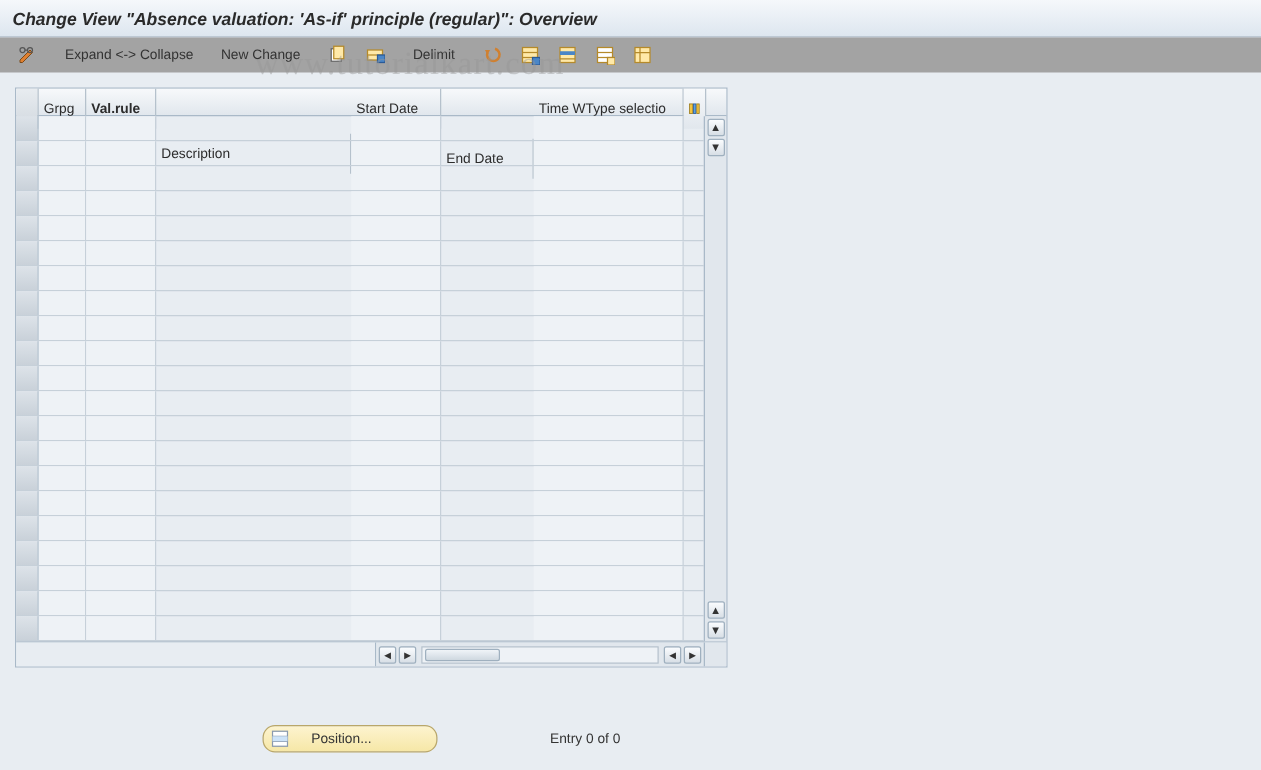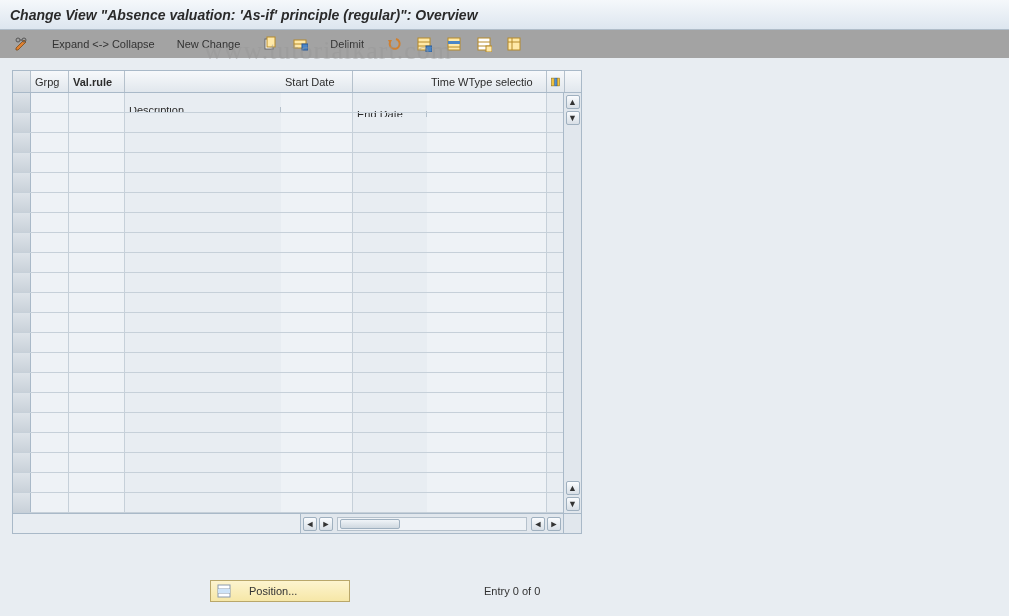--- a/index.html
+++ b/index.html
@@ -54,21 +54,21 @@
       position: relative;
     }
     .grid-header {
       display: flex;
       background: linear-gradient(to bottom, #f7f9fb, #e1e7ed);
       border-bottom: 1px solid #a9b9c8;
       height: 22px;
     }
     .grid-header .hcell {
       border-right: 1px solid #b5c1cc;
-      padding: 3px 4px;
+      padding: 16px 4px;
       color: #2c2c2c;
       font-size: 11px;
       display: flex;
       align-items: center;
       overflow: hidden;
       white-space: nowrap;
     }
     .col-sel { width: 18px; flex: 0 0 18px; background: linear-gradient(to bottom,#e8ecf0,#d1d8df); }
     .col-grpg { width: 38px; flex: 0 0 38px; }
     .col-rule { width: 56px; flex: 0 0 56px; font-weight: bold; }
@@ -156,32 +156,32 @@
       align-items: center;
       justify-content: flex-start;
       padding-left: 210px;
       gap: 90px;
     }
     .position-btn {
       display: inline-flex;
       align-items: center;
       background: linear-gradient(to bottom, #fdf4cf, #f6e7a7);
       border: 1px solid #b9a76a;
-      border-radius: 0;
+      border-radius: 10px;
       padding: 3px 14px 3px 6px;
       cursor: pointer;
       gap: 18px;
       color: #333;
       min-width: 140px;
     }
     .position-btn .picon {
       width: 14px; height: 14px;
       display:flex; align-items:center; justify-content:center;
     }
-    .entry-status { color: #333; margin-left: 44px; }
+    .entry-status { color: #333; }
     .watermark {
       position: absolute;
       top: 36px;
       left: 204px;
       font-size: 26px;
       color: rgba(150,150,150,0.45);
       letter-spacing: 1px;
       pointer-events: none;
       font-family: Georgia, serif;
     }

